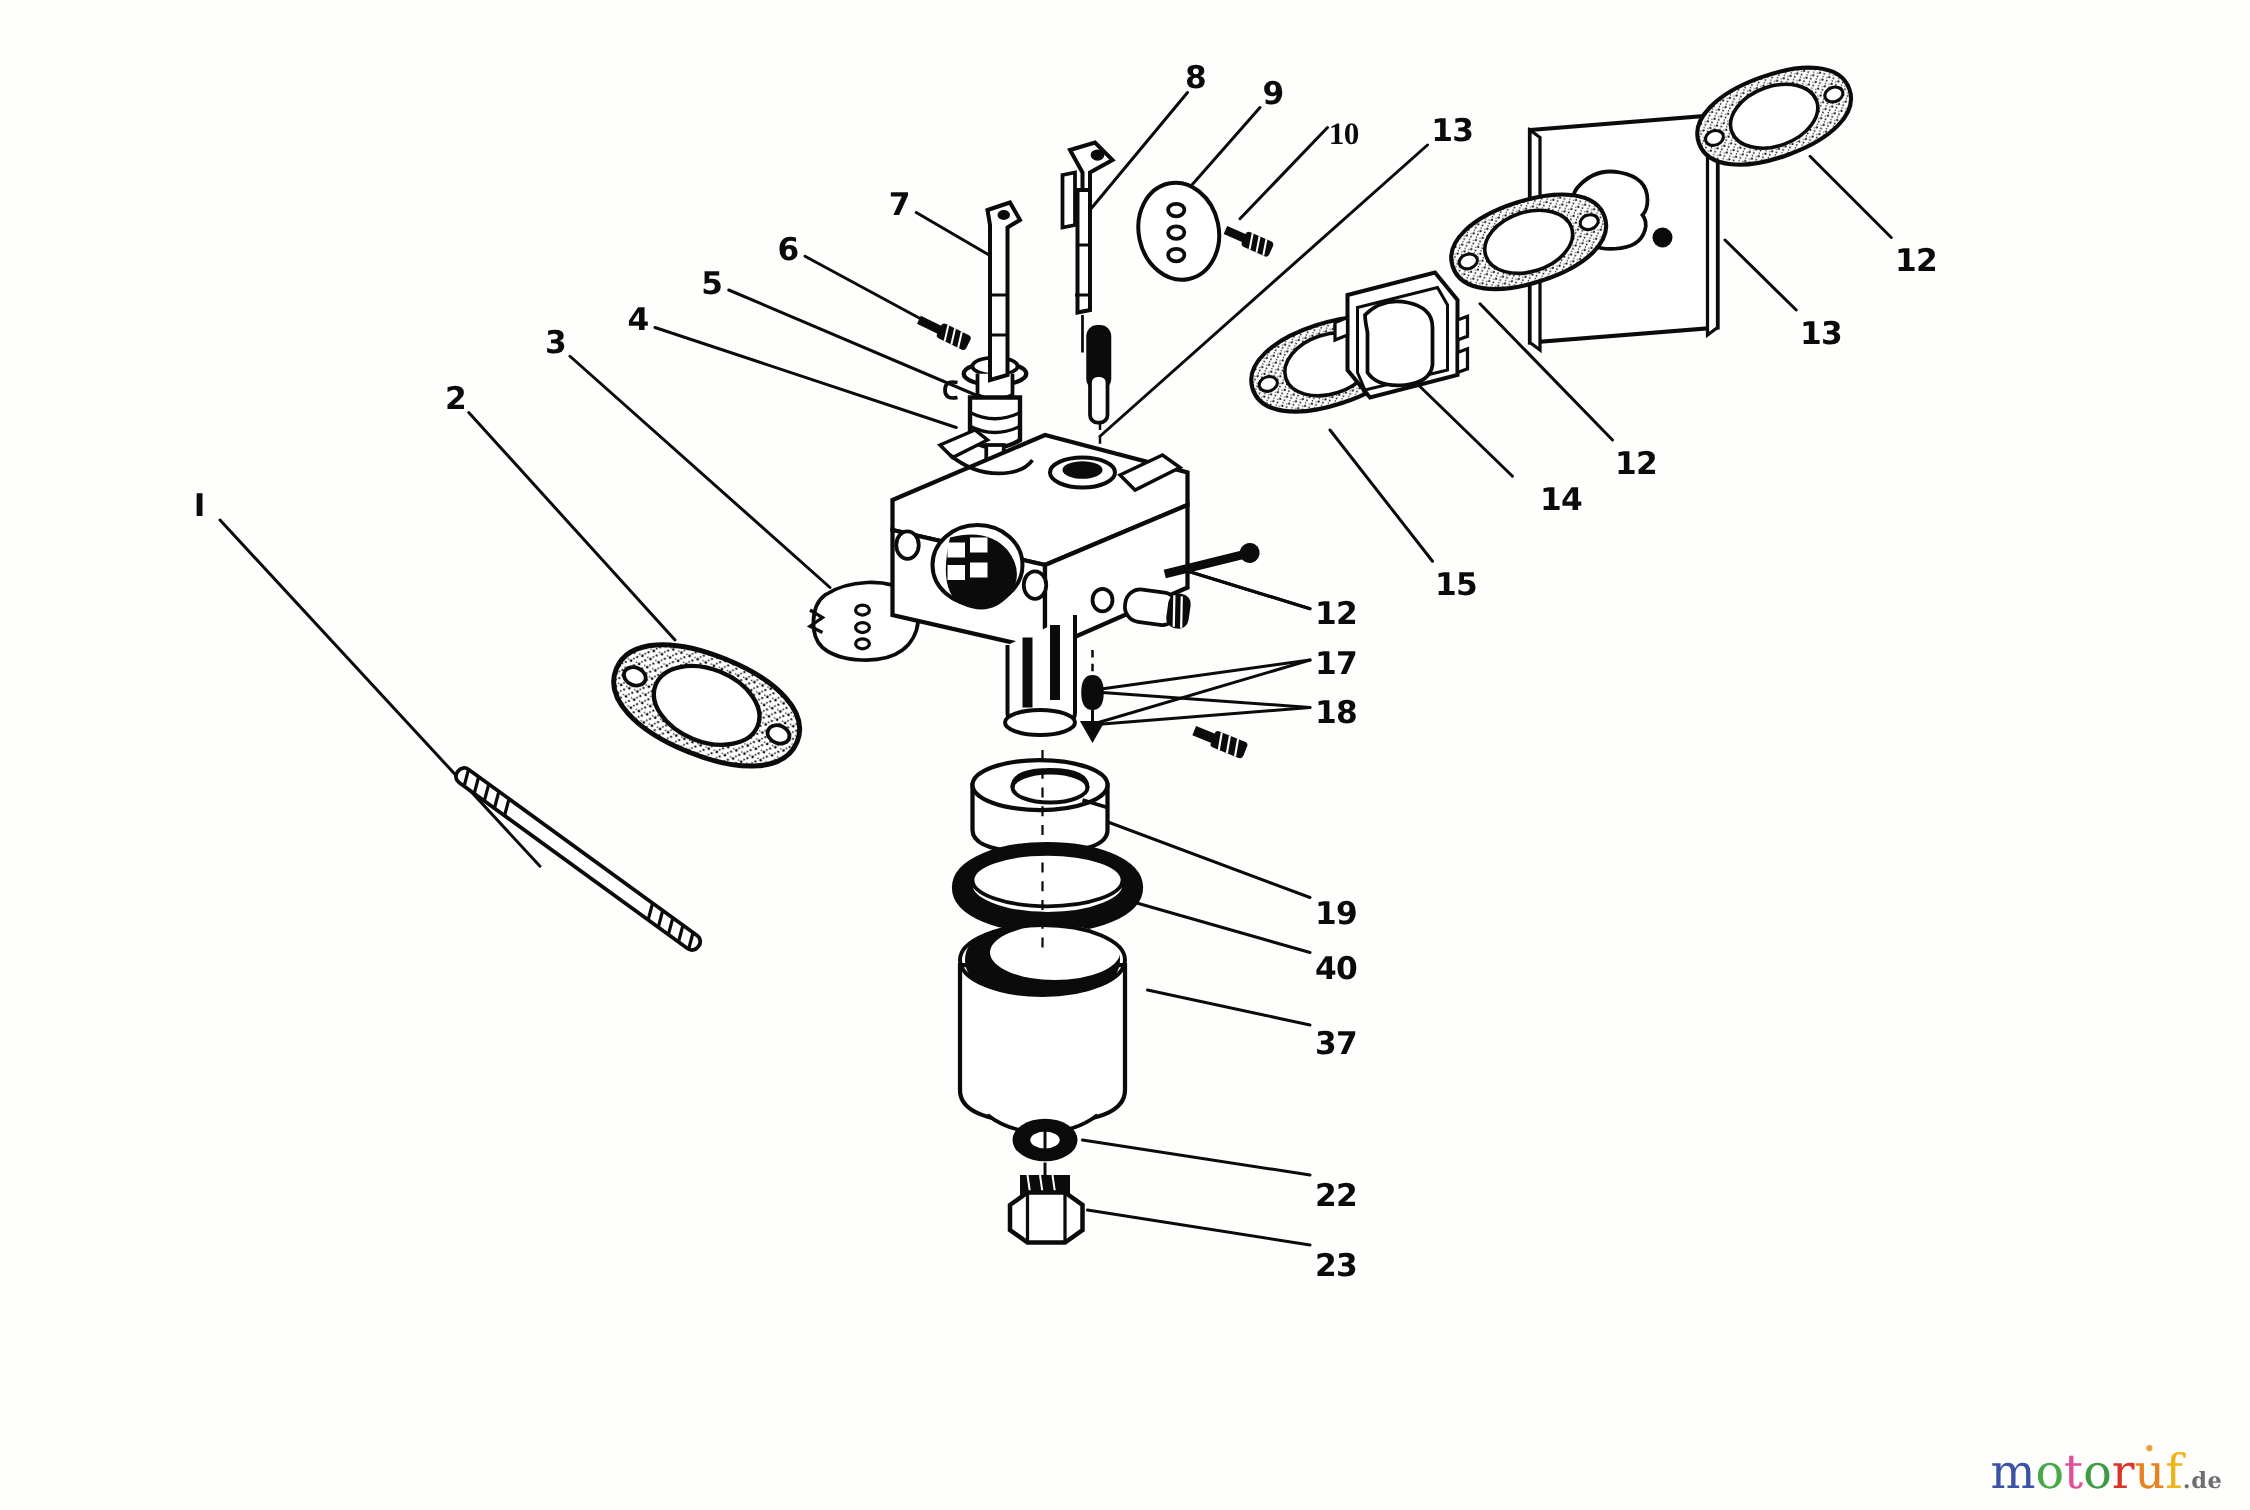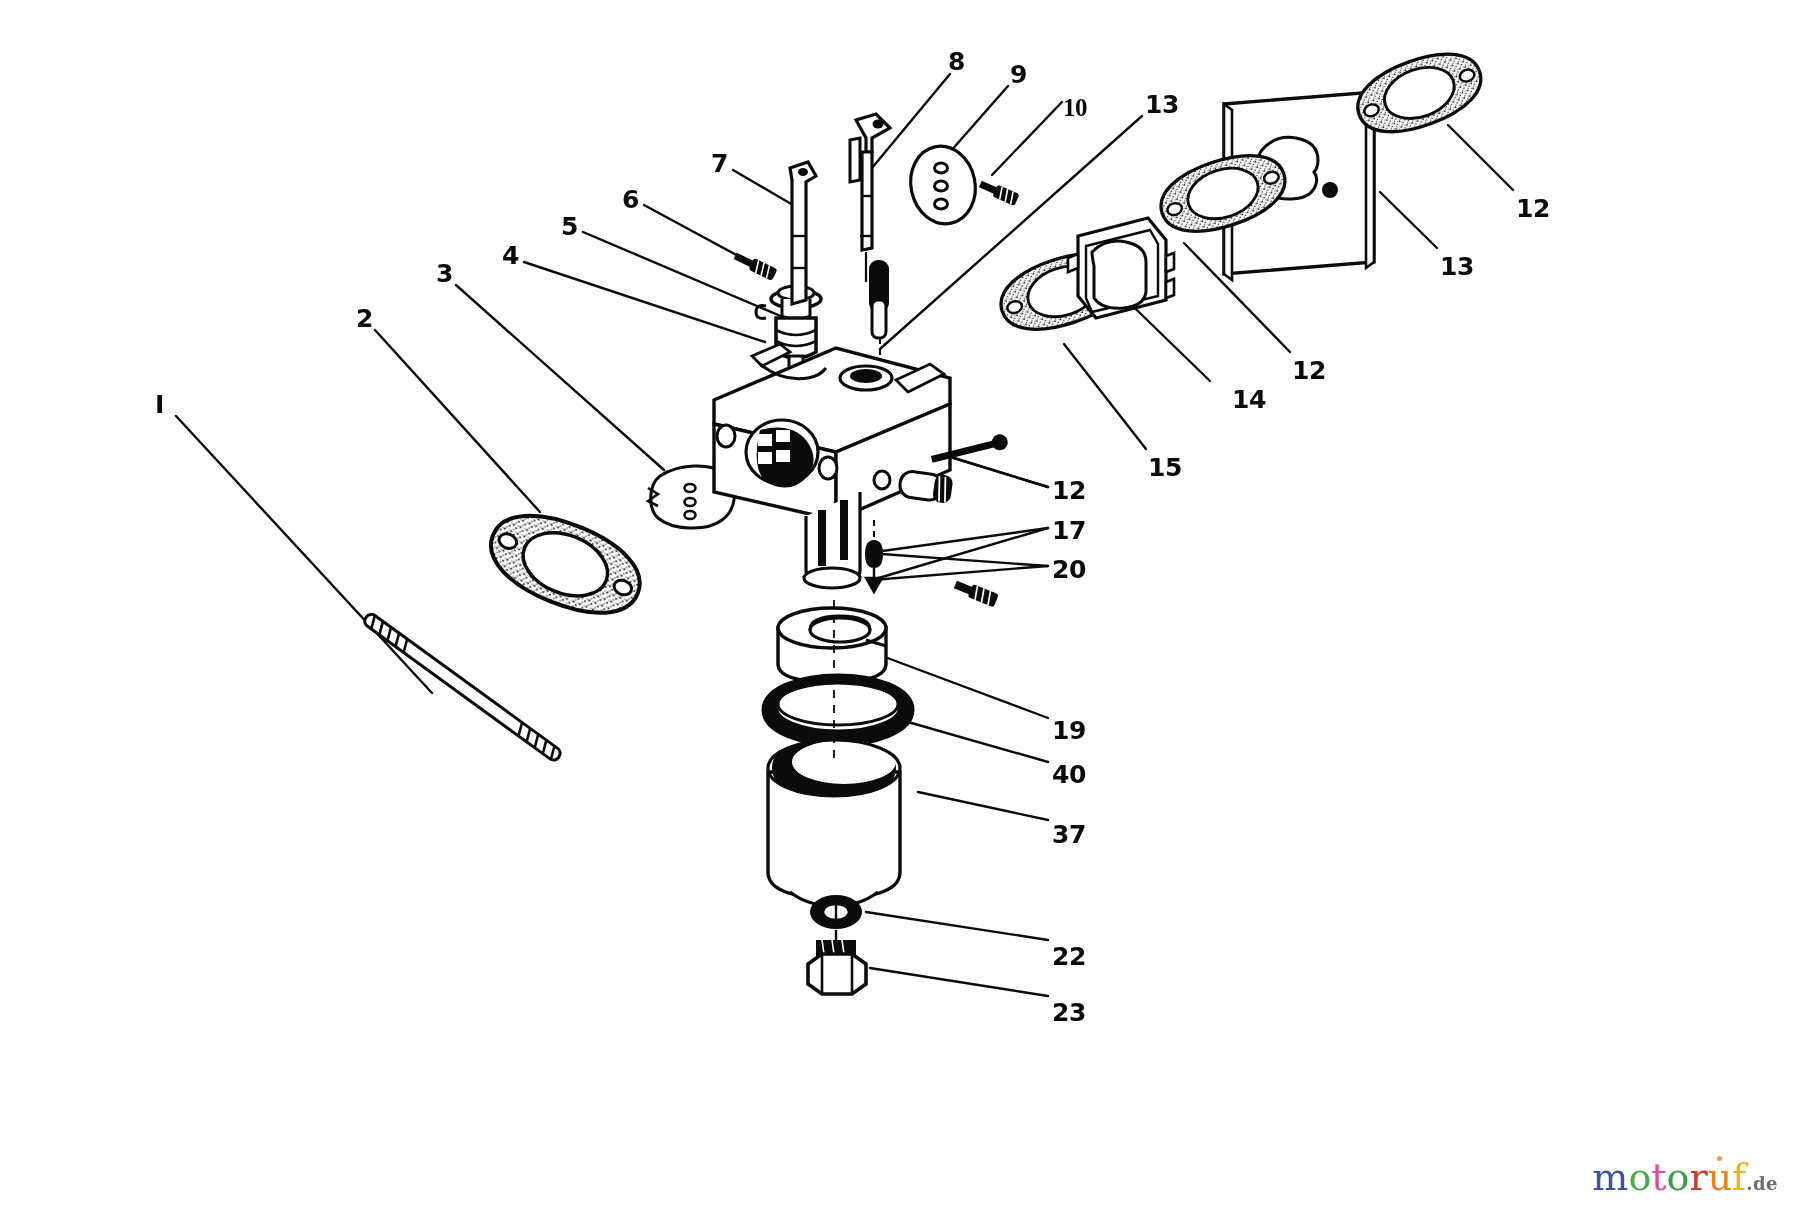--- a/index.html
+++ b/index.html
@@ -341,21 +341,21 @@
       <div class="callout" style="left: 1010px; top: 62px;">9</div>
       <div class="callout" style="left: 1063px; top: 95px; font-family: Liberation Serif, serif;">10</div>
       <div class="callout" style="left: 1145px; top: 92px;">13</div>
       <div class="callout" style="left: 1516px; top: 196px;">12</div>
       <div class="callout" style="left: 1440px; top: 254px;">13</div>
       <div class="callout" style="left: 1292px; top: 358px;">12</div>
       <div class="callout" style="left: 1212px; top: 387px; margin-left: 20px;">14</div>
       <div class="callout" style="left: 1148px; top: 455px;">15</div>
       <div class="callout" style="left: 1052px; top: 478px;">12</div>
       <div class="callout" style="left: 1052px; top: 518px;">17</div>
-      <div class="callout" style="left: 1052px; top: 557px;">20</div>
+      <div class="callout" style="left: 1052px; top: 557px;">18</div>
       <div class="callout" style="left: 1052px; top: 718px;">19</div>
       <div class="callout" style="left: 1052px; top: 762px;">40</div>
       <div class="callout" style="left: 1052px; top: 822px;">37</div>
       <div class="callout" style="left: 1052px; top: 944px;">22</div>
       <div class="callout" style="left: 1052px; top: 1000px;">23</div>
     </div>
 
   <div id="watermark">
     <span id="wm-letters"><span class="wm-char" style="color: rgb(58, 83, 164);">m</span><span class="wm-char" style="color: rgb(73, 168, 73);">o</span><span class="wm-char" style="color: rgb(224, 80, 154);">t</span><span class="wm-char" style="color: rgb(63, 155, 70);">o</span><span class="wm-char" style="color: rgb(216, 52, 43);">r</span><span class="wm-char" style="color: rgb(232, 130, 30);">u</span><span class="wm-char" style="color: rgb(237, 181, 24);">f</span></span><span class="wm-tld" id="wm-tld" style="color: rgb(110, 110, 110);">.de</span>
     <span class="wm-dot" style="background: rgb(232, 163, 61);"></span>

